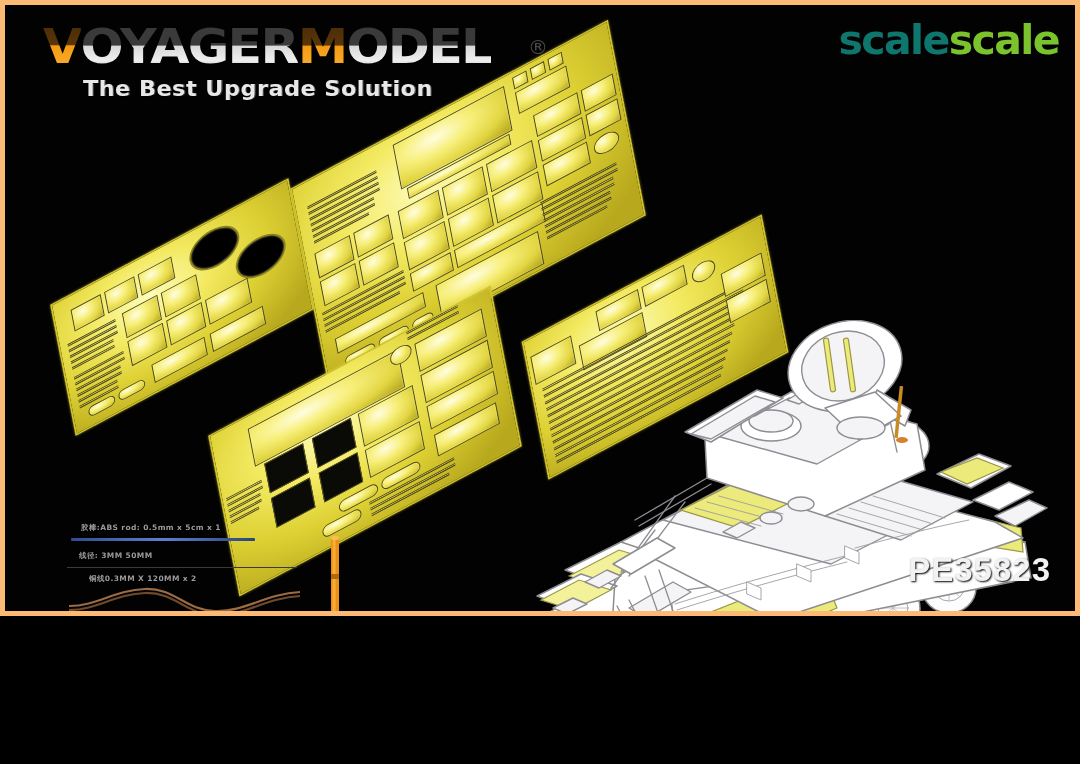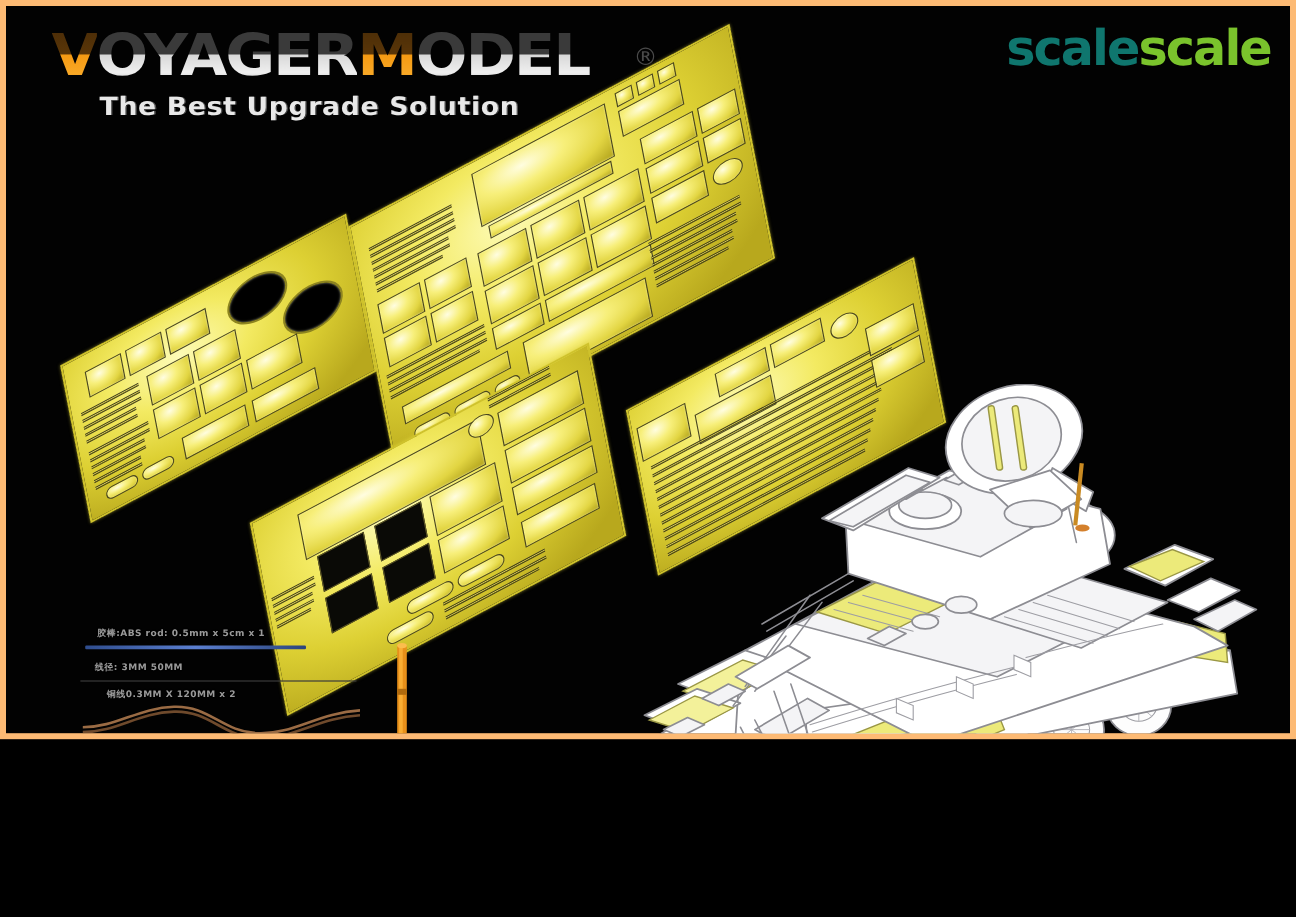--- a/index.html
+++ b/index.html
@@ -530,14 +530,15 @@
 
       <path class="tf2" d="M60,262 L82,250 L96,256 L74,268 Z"></path>
       <path class="tf2" d="M28,288 L48,278 L62,284 L42,294 Z"></path>
 
       <ellipse class="tf2" cx="276" cy="184" rx="13" ry="7"></ellipse>
       <ellipse class="tf2" cx="246" cy="198" rx="11" ry="6"></ellipse>
       <path class="tf2" d="M198,212 L216,202 L230,208 L212,218 Z"></path>
     </svg>
   </div>
 
+  <div id="product-code">PE35823</div>
 
 </div>
 
 </body></html>

